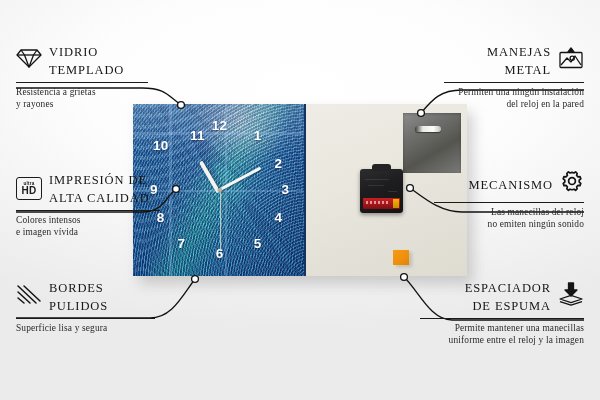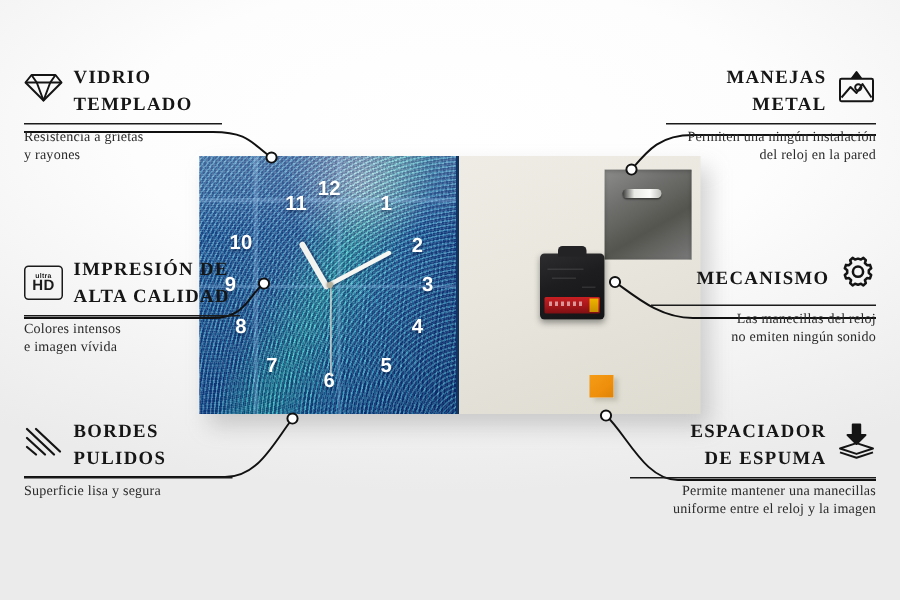--- a/index.html
+++ b/index.html
@@ -114,21 +114,21 @@
   .foam{
     position:absolute;left:393px;top:250px;width:16px;height:15px;
     background:linear-gradient(140deg,#f59b16 0%,#ef8f0b 60%,#dd8308 100%);
     box-shadow:3px 2px 3px rgba(120,110,90,.28);
   }
   
   .callout{position:absolute;}
   .co-head{display:flex;align-items:center;gap:7px;}
   .co-title{
     font-family:"Liberation Serif", serif;
-    font-weight:700;font-size:12.5px;line-height:15px;
+    font-weight:400;font-size:12.5px;line-height:15px;
     letter-spacing:.9px;color:#161616;text-transform:uppercase;
   }
   .co-rule{height:1px;background:#1b1b1b;margin:3px 0 3px 0;}
   .co-sub{
     font-family:"Liberation Serif", serif;
     font-size:9.4px;line-height:12px;color:#2a2a2a;letter-spacing:.15px;
   }
   .left .co-head{justify-content:flex-start;}
   .right .co-head{justify-content:flex-end;}
   .right .co-title{text-align:right;}
@@ -166,21 +166,21 @@
       <div class="numeral" style="left:50%;top:22px;">12</div>
       <div class="numeral" style="left:72%;top:32px;">1</div>
       <div class="numeral" style="left:84%;top:60px;">2</div>
       <div class="numeral" style="left:88%;top:86px;">3</div>
       <div class="numeral" style="left:84%;top:114px;">4</div>
       <div class="numeral" style="left:72%;top:140px;">5</div>
       <div class="numeral" style="left:50%;top:150px;">6</div>
       <div class="numeral" style="left:28%;top:140px;">7</div>
       <div class="numeral" style="left:16%;top:114px;">8</div>
       <div class="numeral" style="left:12%;top:86px;">9</div>
-      <div class="numeral" style="left:16%;top:58px;">10</div>
+      <div class="numeral" style="left:16%;top:42px;">10</div>
       <div class="numeral" style="left:28%;top:32px;margin-left:16px;">11</div>
 
       <div class="hand hour" style="transform:rotate(-120deg) translateY(-50%);"></div>
       <div class="hand minute" style="transform:rotate(-28deg) translateY(-50%);"></div>
       <div class="hand second" style="transform:rotate(90deg) translateY(-50%);"></div>
       <div class="pin"></div>
     </div>
 
     <div class="edge-dark"></div>
 

